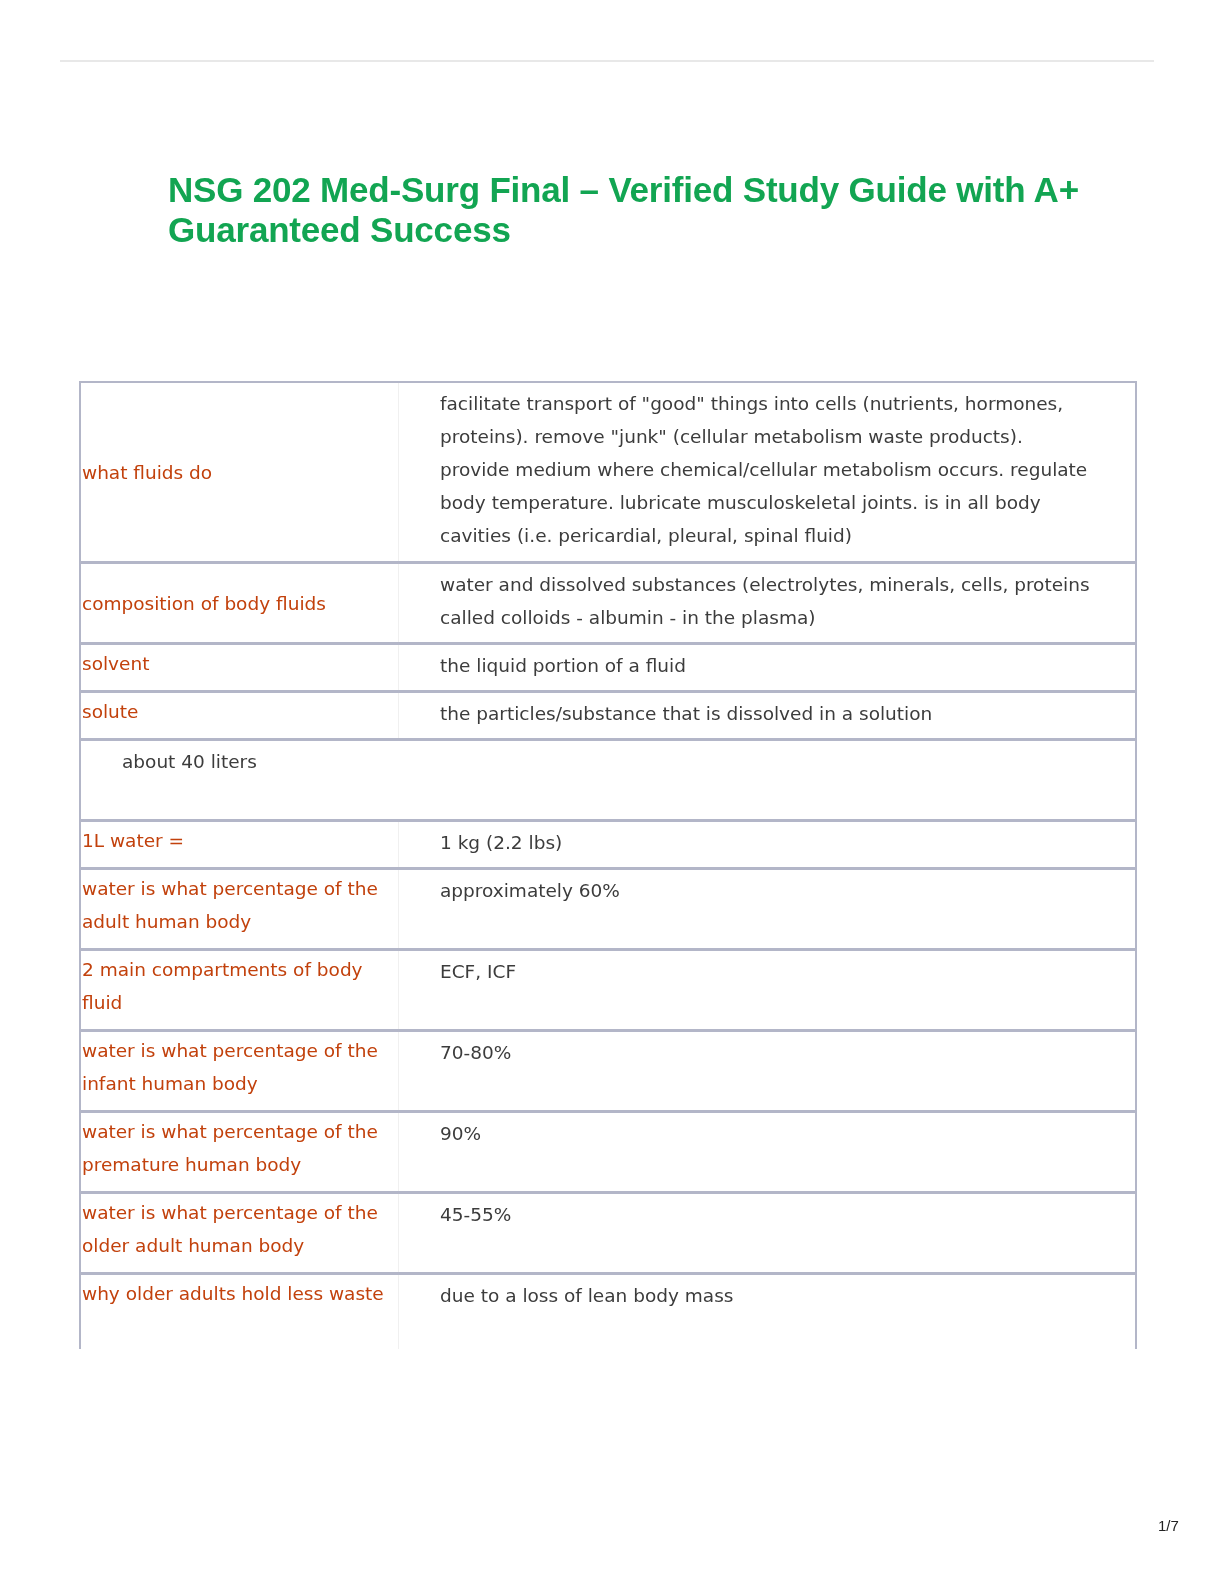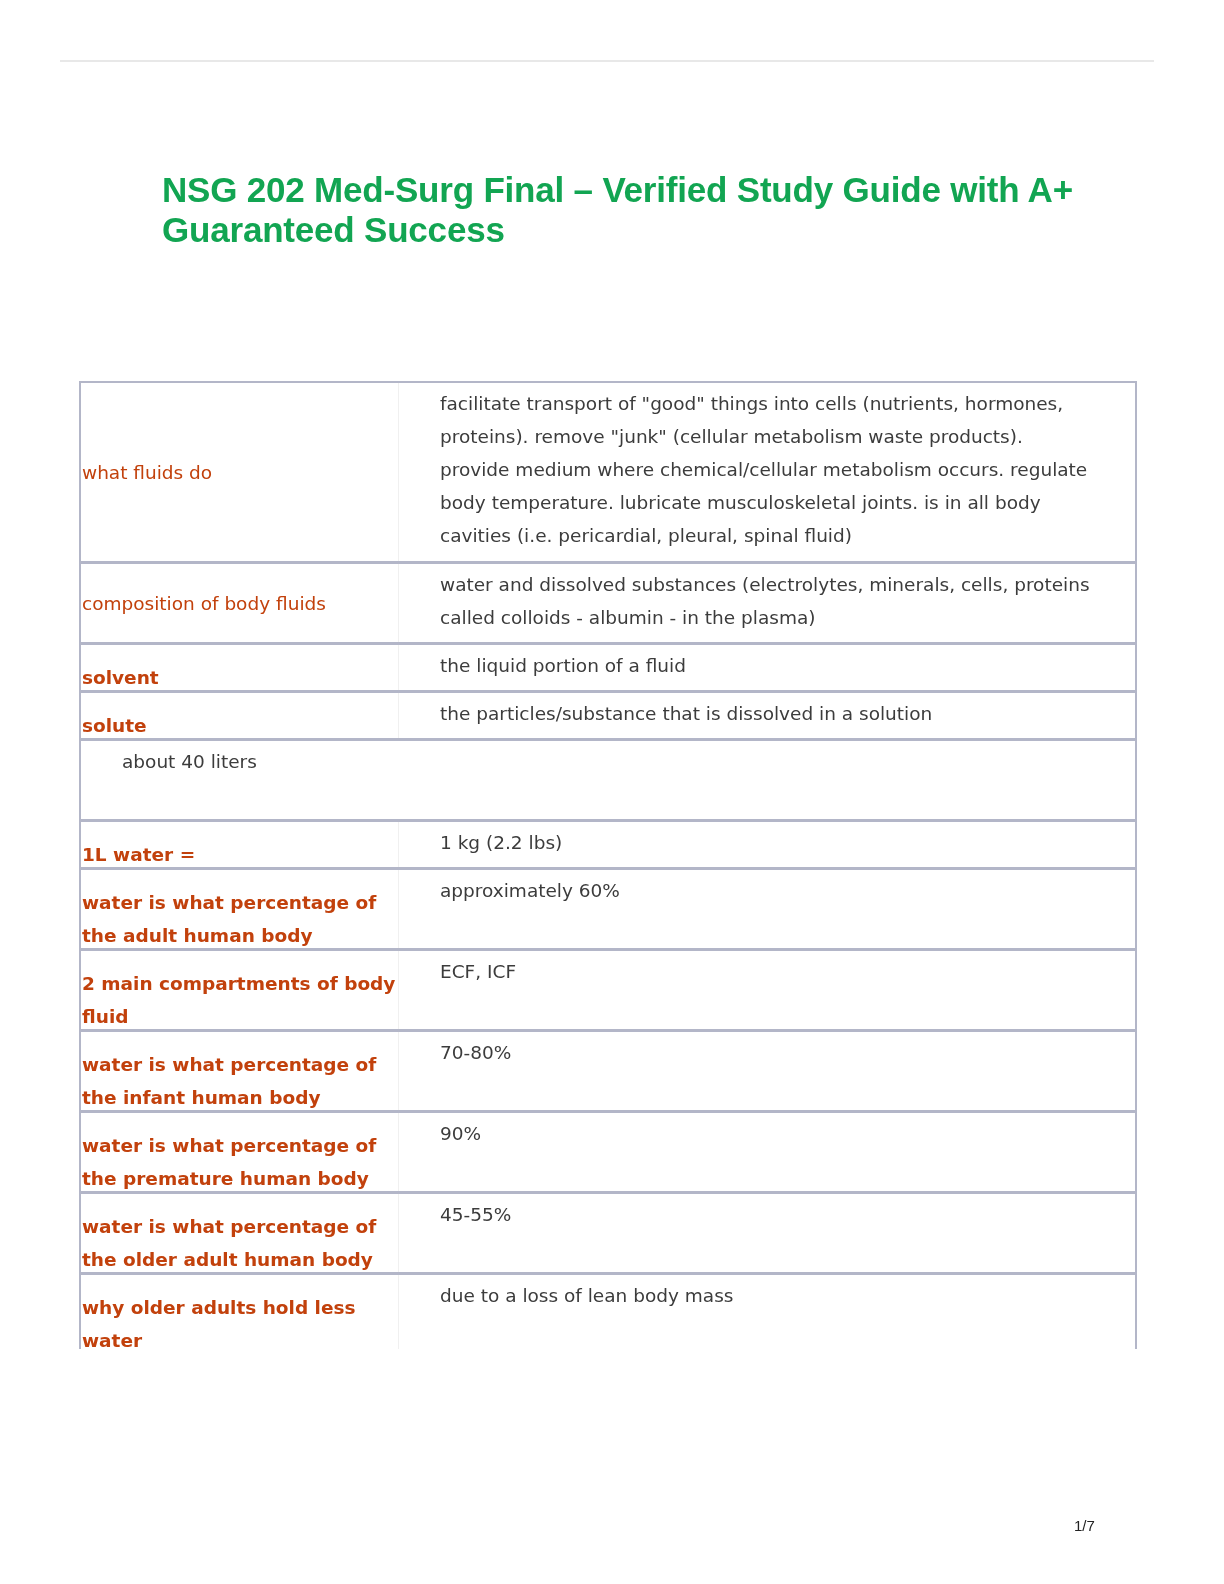--- a/index.html
+++ b/index.html
@@ -1,30 +1,30 @@
 <!DOCTYPE html>
 <html><head>
 <meta charset="utf-8">
 <style>
   html, body { margin: 0; padding: 0; background: #ffffff; }
   body { width: 1224px; height: 1584px; position: relative; overflow: hidden;
          font-family: "DejaVu Sans", sans-serif; color: #3a3a3a; }
   .top-rule { position: absolute; left: 60px; top: 60px; width: 1094px; height: 2px; background: #e8e8e8; }
-  .title { position: absolute; left: 162px; top: 170px; width: 980px; margin: 0;
+  .title { position: absolute; left: 168px; top: 170px; width: 980px; margin: 0;
            font-family: "Liberation Sans", sans-serif; font-weight: bold; font-size: 35px;
            line-height: 40px; color: #12a552; letter-spacing: -0.2px; }
   .qa-table { position: absolute; left: 79px; top: 381px; width: 1054px;
               border-left: 2px solid #b3b6c8; border-right: 2px solid #b3b6c8; border-top: 2px solid #b3b6c8; }
   .row { display: flex; border-bottom: 3px solid #b3b6c8; }
   .row.last { border-bottom: none; }
   .term { width: 318px; padding: 0 0 0 1px; display: flex; align-items: center;
           font-size: 18.5px; line-height: 33px; color: #c2410c; border-right: 1px solid #f0f0f0; box-sizing: border-box; }
-  .term.top { align-items: flex-start; padding-top: 16px; font-weight: bold; }
+  .term.top { align-items: flex-start; padding-top: 2px; }
   .def { flex: 1; padding: 4px 40px 10px 41px; font-size: 18.5px; line-height: 33px; color: #3c3c3c; }
-  .page-num { position: absolute; left: 1074px; top: 1517px; font-family: "Liberation Sans", sans-serif;
+  .page-num { position: absolute; left: 1158px; top: 1517px; font-family: "Liberation Sans", sans-serif;
               font-size: 15px; color: #222; text-align: right; }
 </style>
 </head>
 <body>
 
 <div class="top-rule"></div>
 
 <h1 class="title">NSG 202 Med-Surg Final – Verified Study Guide with A+ Guaranteed Success</h1>
 
 <div class="qa-table">
@@ -65,18 +65,18 @@
   </div>
   <div class="row" style="height:78px">
     <div class="term top">water is what percentage of the premature human body</div>
     <div class="def">90%</div>
   </div>
   <div class="row" style="height:78px">
     <div class="term top">water is what percentage of the older adult human body</div>
     <div class="def">45-55%</div>
   </div>
   <div class="row last" style="height:74px">
-    <div class="term top">why older adults hold less water</div>
+    <div class="term top">why older adults hold less waste</div>
     <div class="def">due to a loss of lean body mass</div>
   </div>
 </div>
 
 <div class="page-num">1/7</div>
 
 </body></html>

